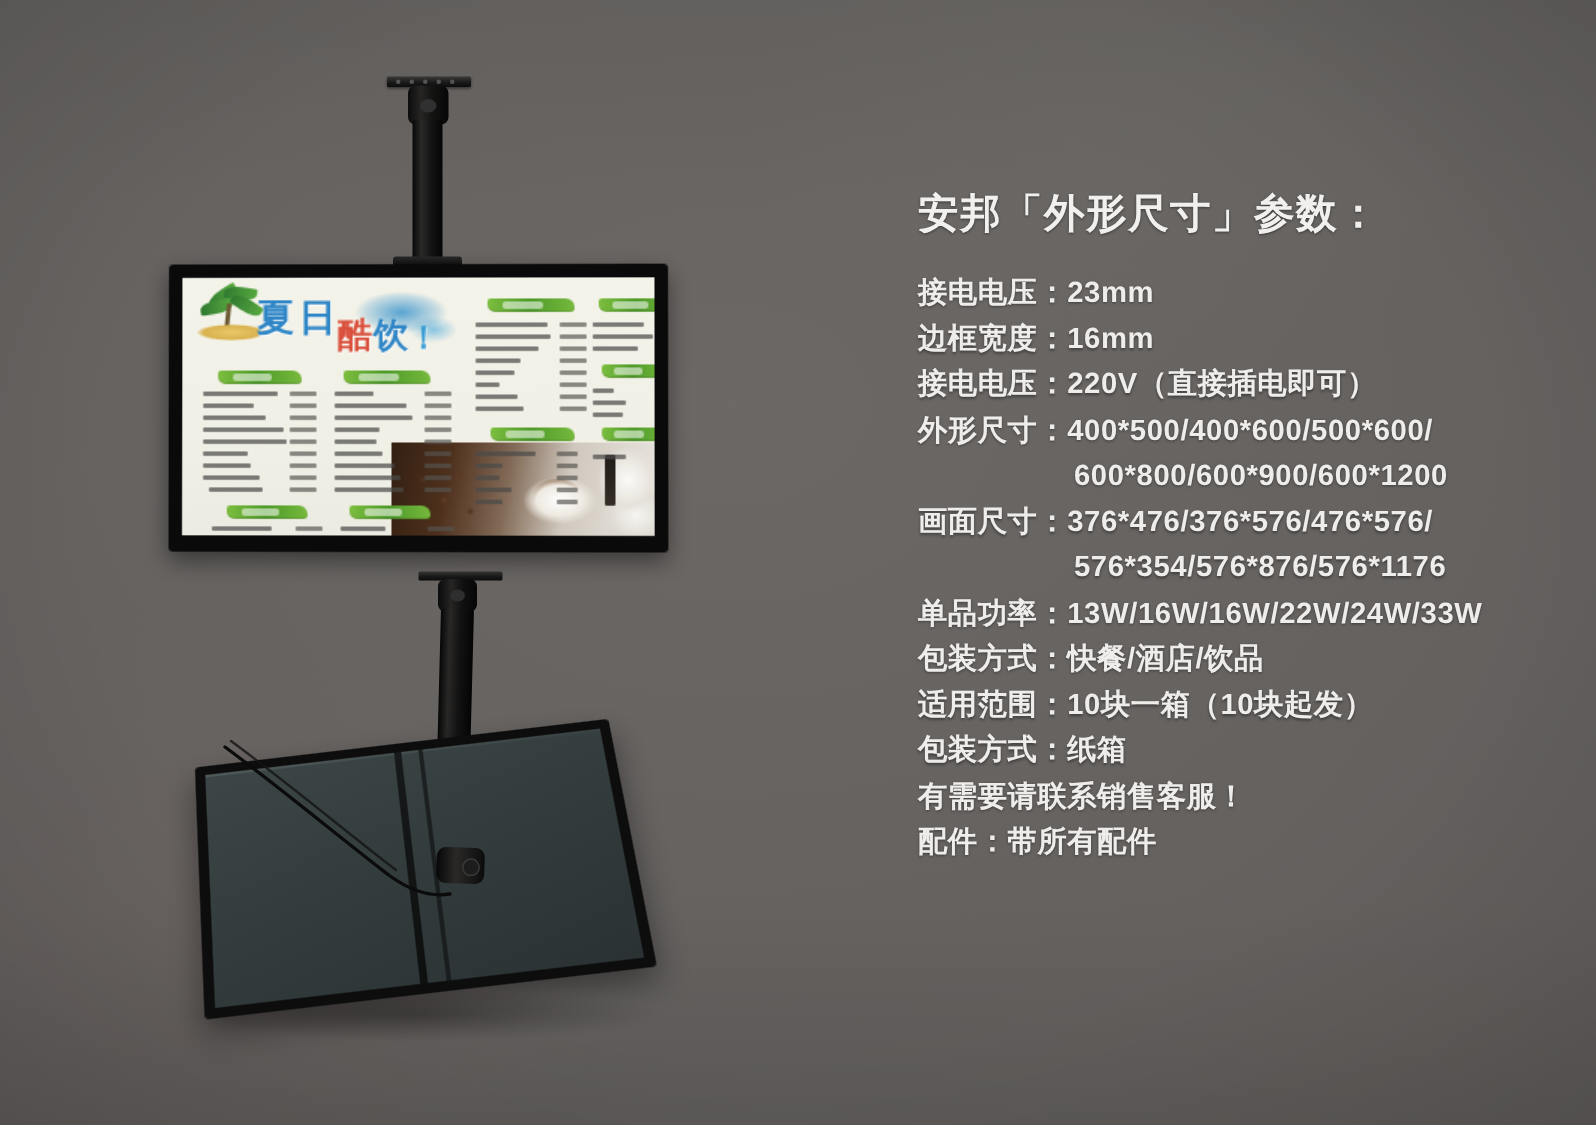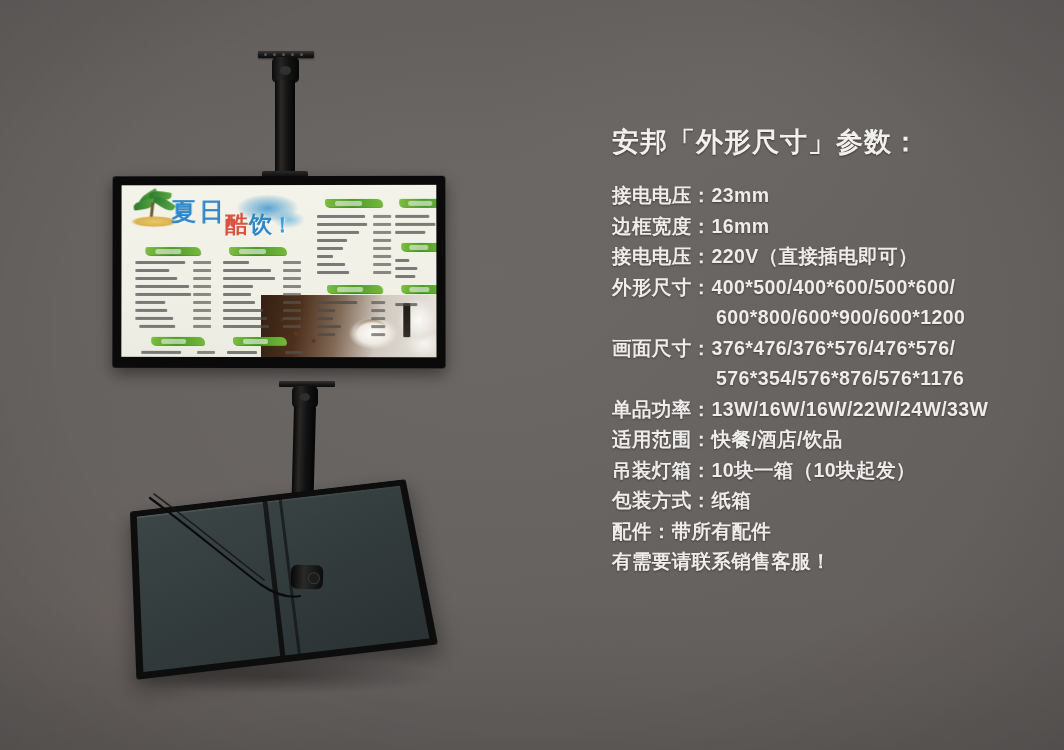--- a/index.html
+++ b/index.html
@@ -683,21 +683,21 @@
     <div class="spec-title">安邦「外形尺寸」参数：</div>
     <div id="spec-list">
         <div class="spec-line">接电电压：23mm</div>
         <div class="spec-line">边框宽度：16mm</div>
         <div class="spec-line">接电电压：220V（直接插电即可）</div>
         <div class="spec-line">外形尺寸：400*500/400*600/500*600/</div>
         <div class="spec-line indent">600*800/600*900/600*1200</div>
         <div class="spec-line">画面尺寸：376*476/376*576/476*576/</div>
         <div class="spec-line indent">576*354/576*876/576*1176</div>
         <div class="spec-line">单品功率：13W/16W/16W/22W/24W/33W</div>
-        <div class="spec-line">适用范围：快餐/酒店/饮品</div>
-        <div class="spec-line">吊装灯箱：10块一箱（10块起发）</div>
+        <div class="spec-line">包装方式：快餐/酒店/饮品</div>
+        <div class="spec-line">适用范围：10块一箱（10块起发）</div>
         <div class="spec-line">包装方式：纸箱</div>
+        <div class="spec-line">有需要请联系销售客服！</div>
         <div class="spec-line">配件：带所有配件</div>
-        <div class="spec-line">有需要请联系销售客服！</div>
       </div>
   </div>
 
 </div>
 
 </body></html>

